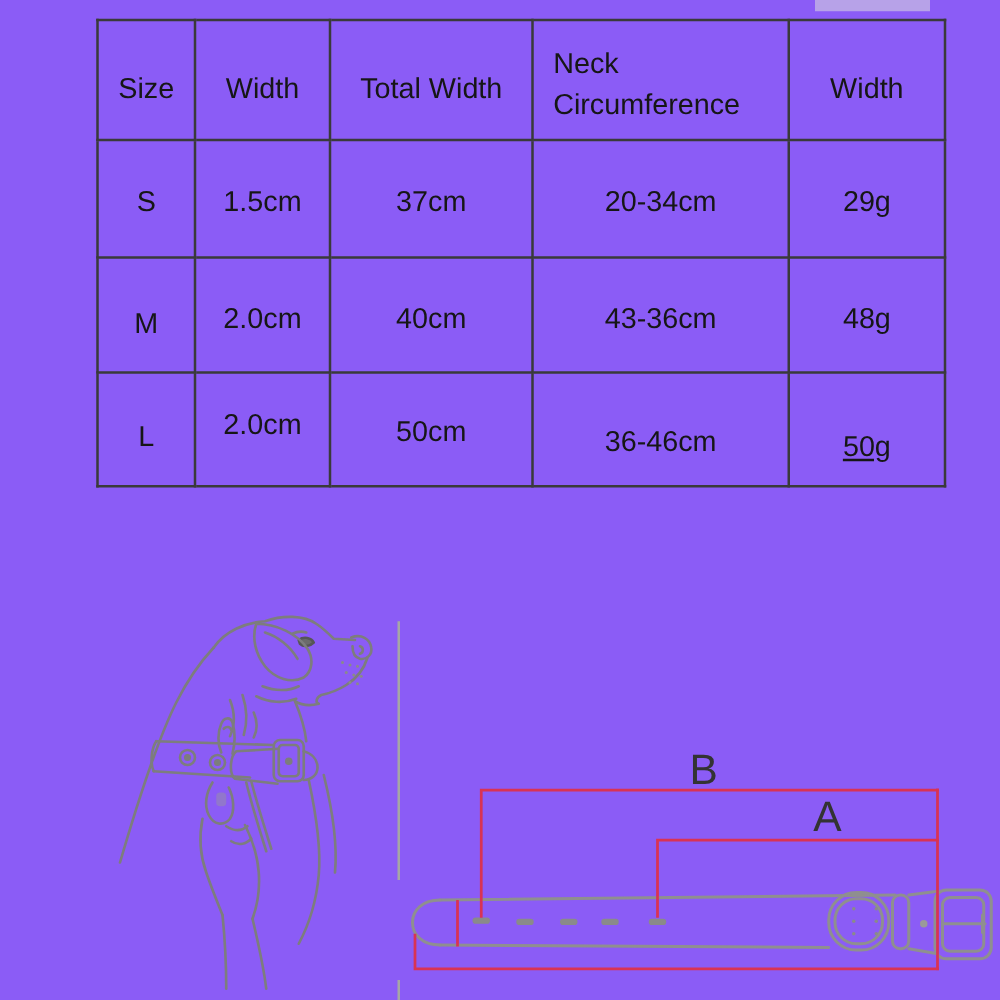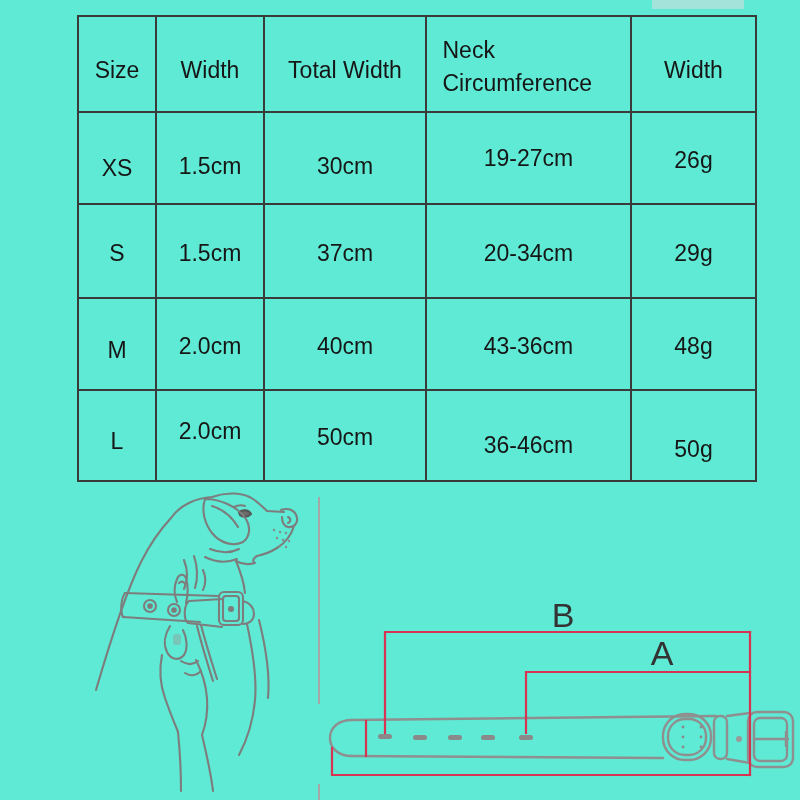--- a/index.html
+++ b/index.html
@@ -1,33 +1,33 @@
 <!DOCTYPE html>
 <html><head>
 <meta charset="utf-8">
 <style>
   html,body{margin:0;padding:0;background:#fff;}
-  .canvas{position:relative;width:800px;height:800px;background:#5eead4;overflow:hidden;
+  .canvas{position:relative;width:800px;height:800px;background:#8b5cf6;overflow:hidden;
           font-family:"Liberation Sans", sans-serif;color:#161616;}
 
   
   table.sizechart{position:absolute;left:77px;top:15px;border-collapse:collapse;table-layout:fixed;}
   table.sizechart td{border:2px solid #3a3a3a;text-align:center;vertical-align:middle;
                      font-size:23px;color:#161616;padding:0;}
   table.sizechart .v{display:inline-block;}
   
   tr.r-h  td{height:94px;}
   tr.r-xs td{height:90px;}
   tr.r-s  td{height:92px;}
   tr.r-m  td{height:90px;}
   tr.r-l  td{height:89px;}
   
   .d2{transform:translateY(2px);}  .d6{transform:translateY(6px);}
   .d8{transform:translateY(8px);}  .d10{transform:translateY(10px);}
-  .d14{transform:translateY(14px);} .u4{transform:translateY(-4px);}
+  .d14{transform:translateY(14px);text-decoration:underline;} .u4{transform:translateY(-4px);}
   .neck-h{display:block;width:172px;margin:0 auto;text-align:left;line-height:1.45;transform:translateY(3px);}
 
   
   .smudge{position:absolute;left:652px;top:0;width:92px;height:9px;background:#dcdcdc;opacity:.55;}
   .vline-a{position:absolute;left:318px;top:497px;width:2px;height:207px;background:#a6a6a6;}
   .vline-b{position:absolute;left:318px;top:784px;width:2px;height:16px;background:#a6a6a6;}
 
   
   .dog-pane{position:absolute;left:60px;top:488px;width:280px;height:312px;}
   .collar-pane{position:absolute;left:315px;top:598px;width:485px;height:202px;}
@@ -51,27 +51,20 @@
     <tbody>
       <tr class="r-h">
         <td><span class="v d6">Size</span></td>
         <td><span class="v d6">Width</span></td>
         <td><span class="v d6">Total Width</span></td>
         <td>
             <span class="neck-h">Neck Circumference</span>
           </td>
         <td><span class="v d6">Width</span></td>
       </tr>
-      <tr class="r-xs">
-        <td><span class="v d10">XS</span></td>
-        <td><span class="v d8">1.5cm</span></td>
-        <td><span class="v d8">30cm</span></td>
-        <td><span class="v">19-27cm</span></td>
-        <td><span class="v d2">26g</span></td>
-      </tr>
       <tr class="r-s">
         <td><span class="v d2">S</span></td>
         <td><span class="v d2">1.5cm</span></td>
         <td><span class="v d2">37cm</span></td>
         <td><span class="v d2">20-34cm</span></td>
         <td><span class="v d2">29g</span></td>
       </tr>
       <tr class="r-m">
         <td><span class="v d6">M</span></td>
         <td><span class="v d2">2.0cm</span></td>

